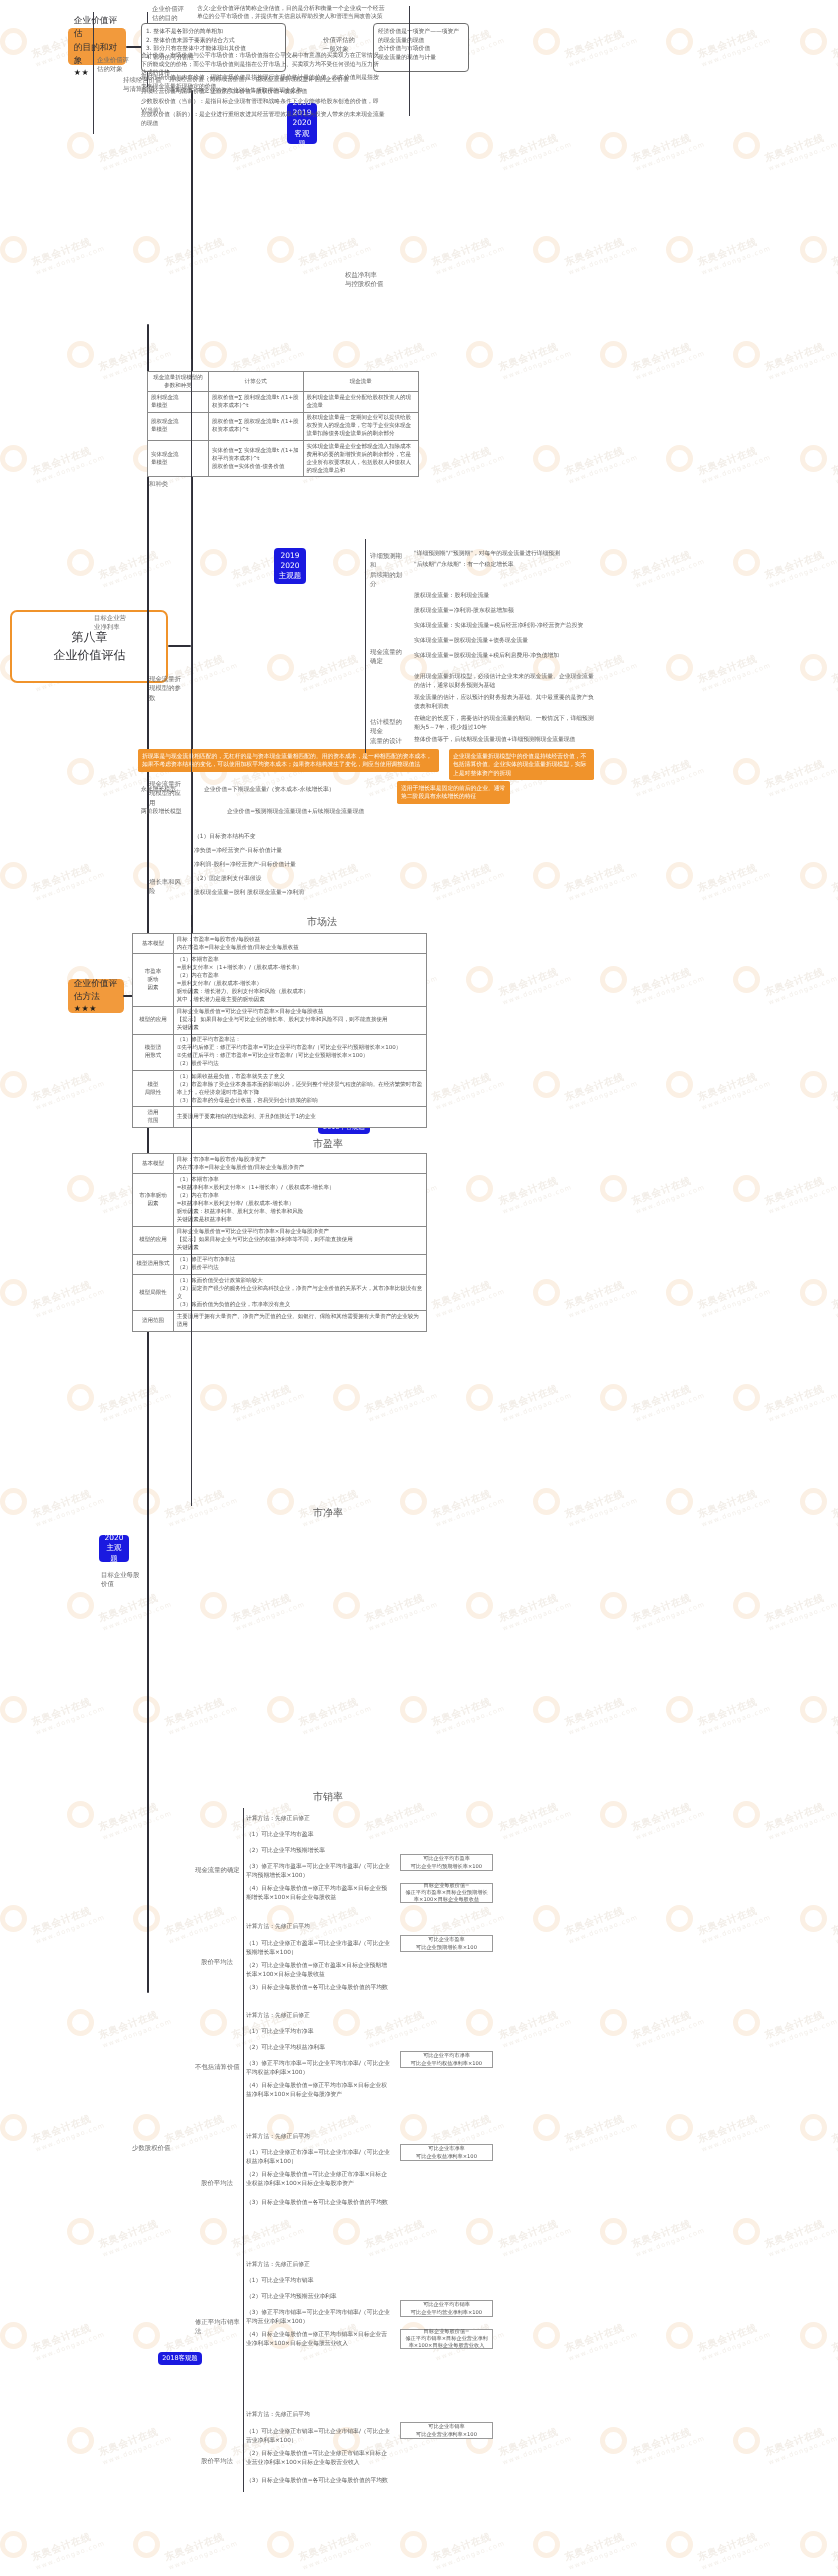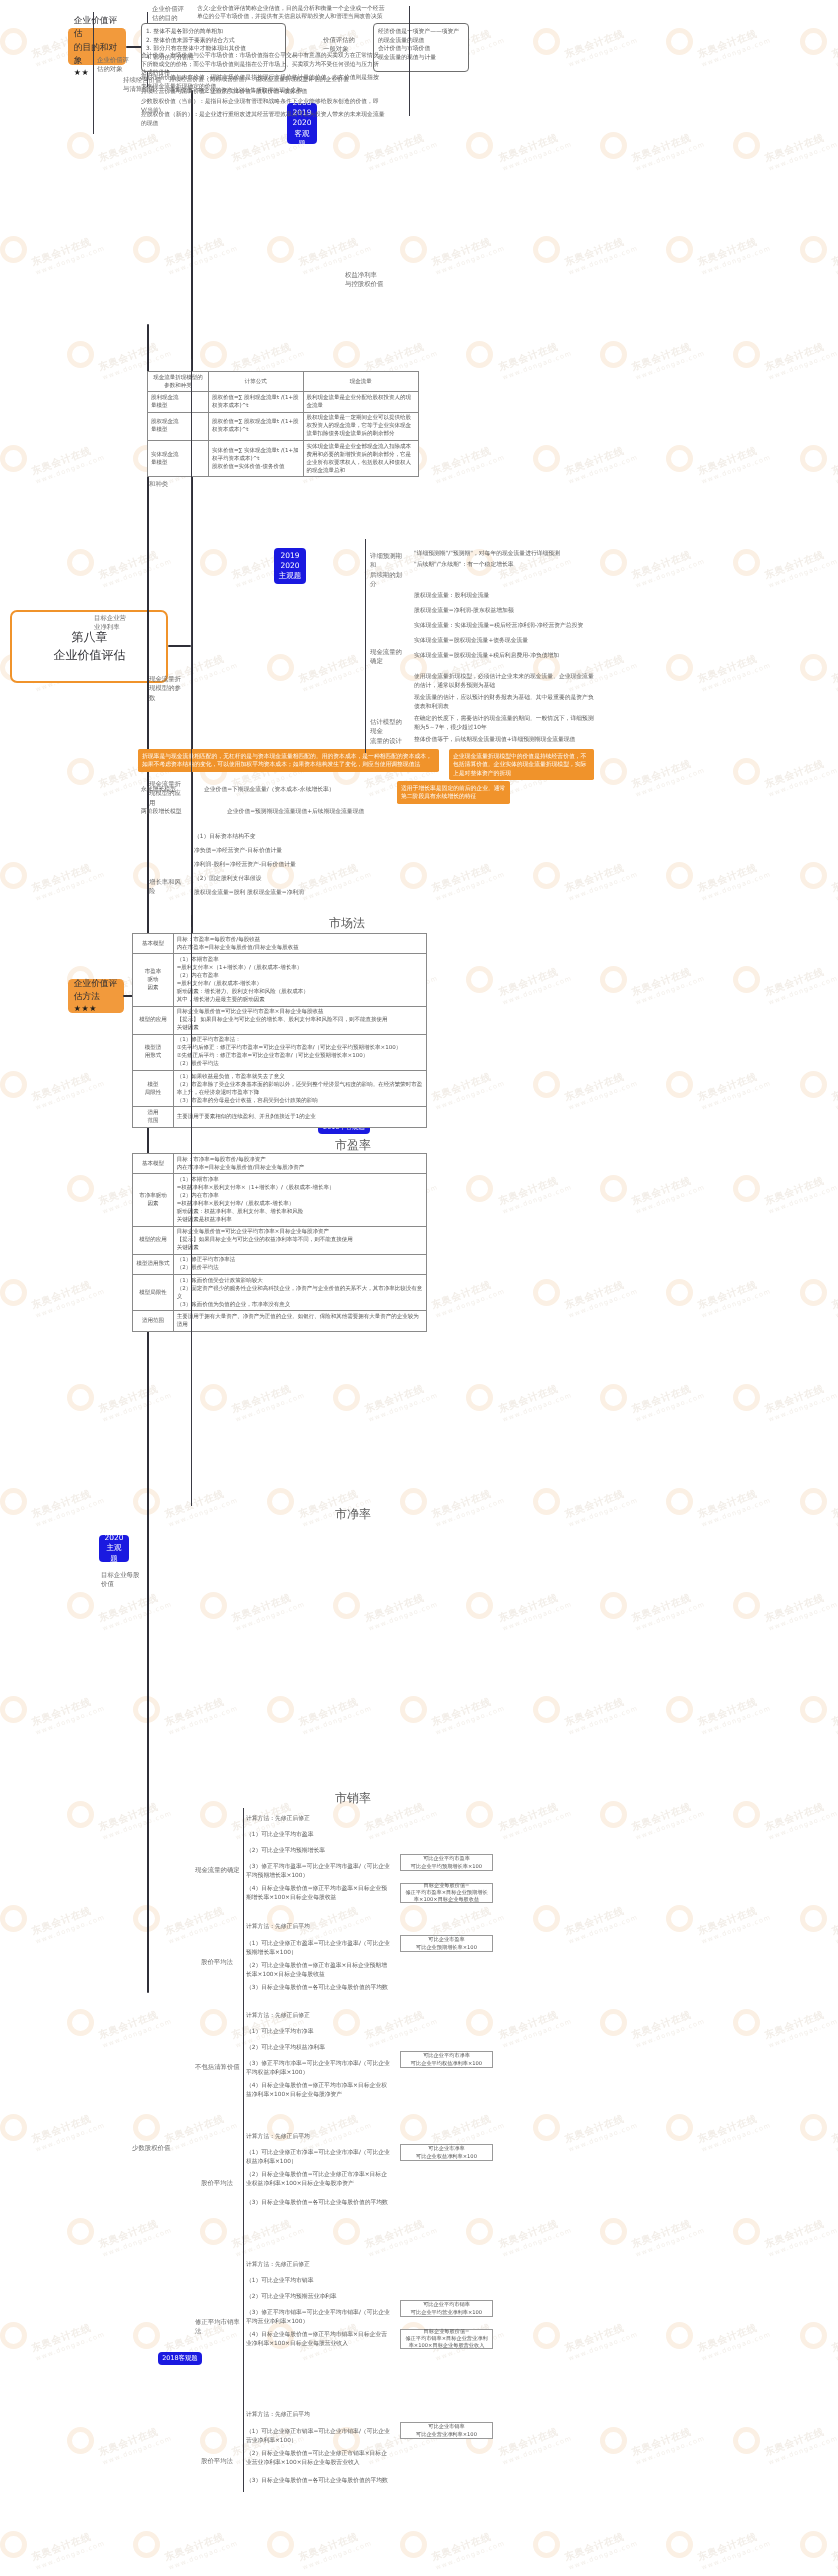--- a/index.html
+++ b/index.html
@@ -63,21 +63,21 @@
   }
   .formula{
     border:0.6px solid #9a9a9a;background:#fff;color:#555;
     font-size:5.2px;line-height:1.4;padding:1.7px 2.9px;box-sizing:border-box;
     display:flex;align-items:center;justify-content:center;text-align:center;
   }
   .tbl{border-collapse:collapse;font-size:5.5px;color:#555;background:#fff;}
   .tbl td,.tbl th{border:0.6px solid #8a8a8a;padding:1.7px 2.9px;vertical-align:middle;line-height:1.45;}
   .tbl th{font-weight:normal;text-align:center;}
   .tbl .hdr{text-align:center;}
-  .sec-title{text-align:right;font-size:12px;color:#5a5a5a;}
+  .sec-title{text-align:left;font-size:10px;color:#5a5a5a;}
 </style>
 </head>
 <body>
 
 <div id="root-canvas">
 
   <div id="wm-layer">
       <div class="wm-logo" style="left: 0px; top: 28px;"></div>
       <div class="wm" style="left: 30px; top: 49px;">东奥会计在线<span class="wm2">www.dongao.com</span></div>
       <div class="wm-logo" style="left: 133px; top: 28px;"></div>

